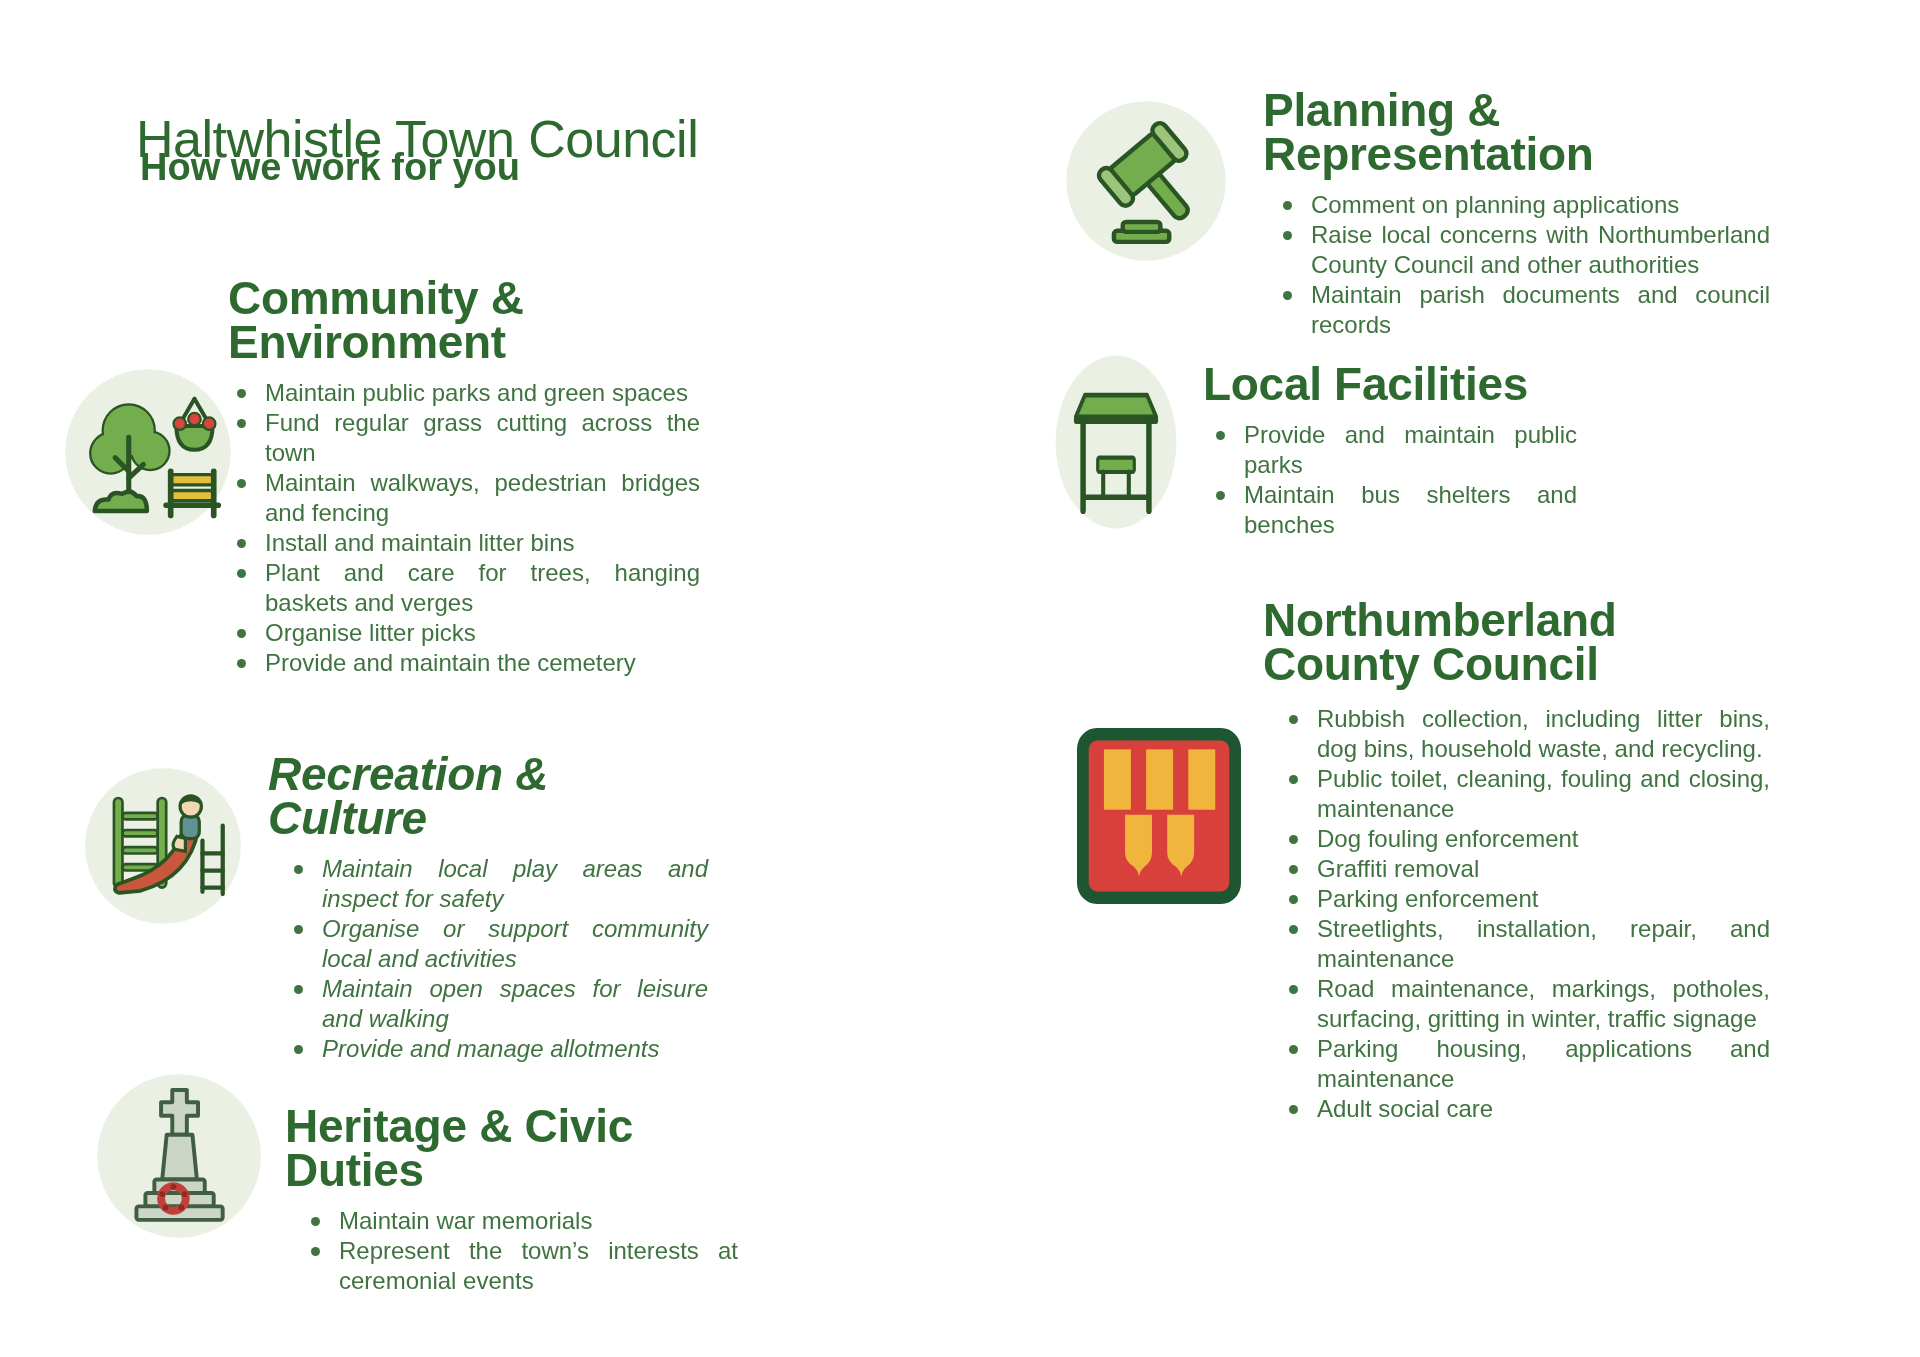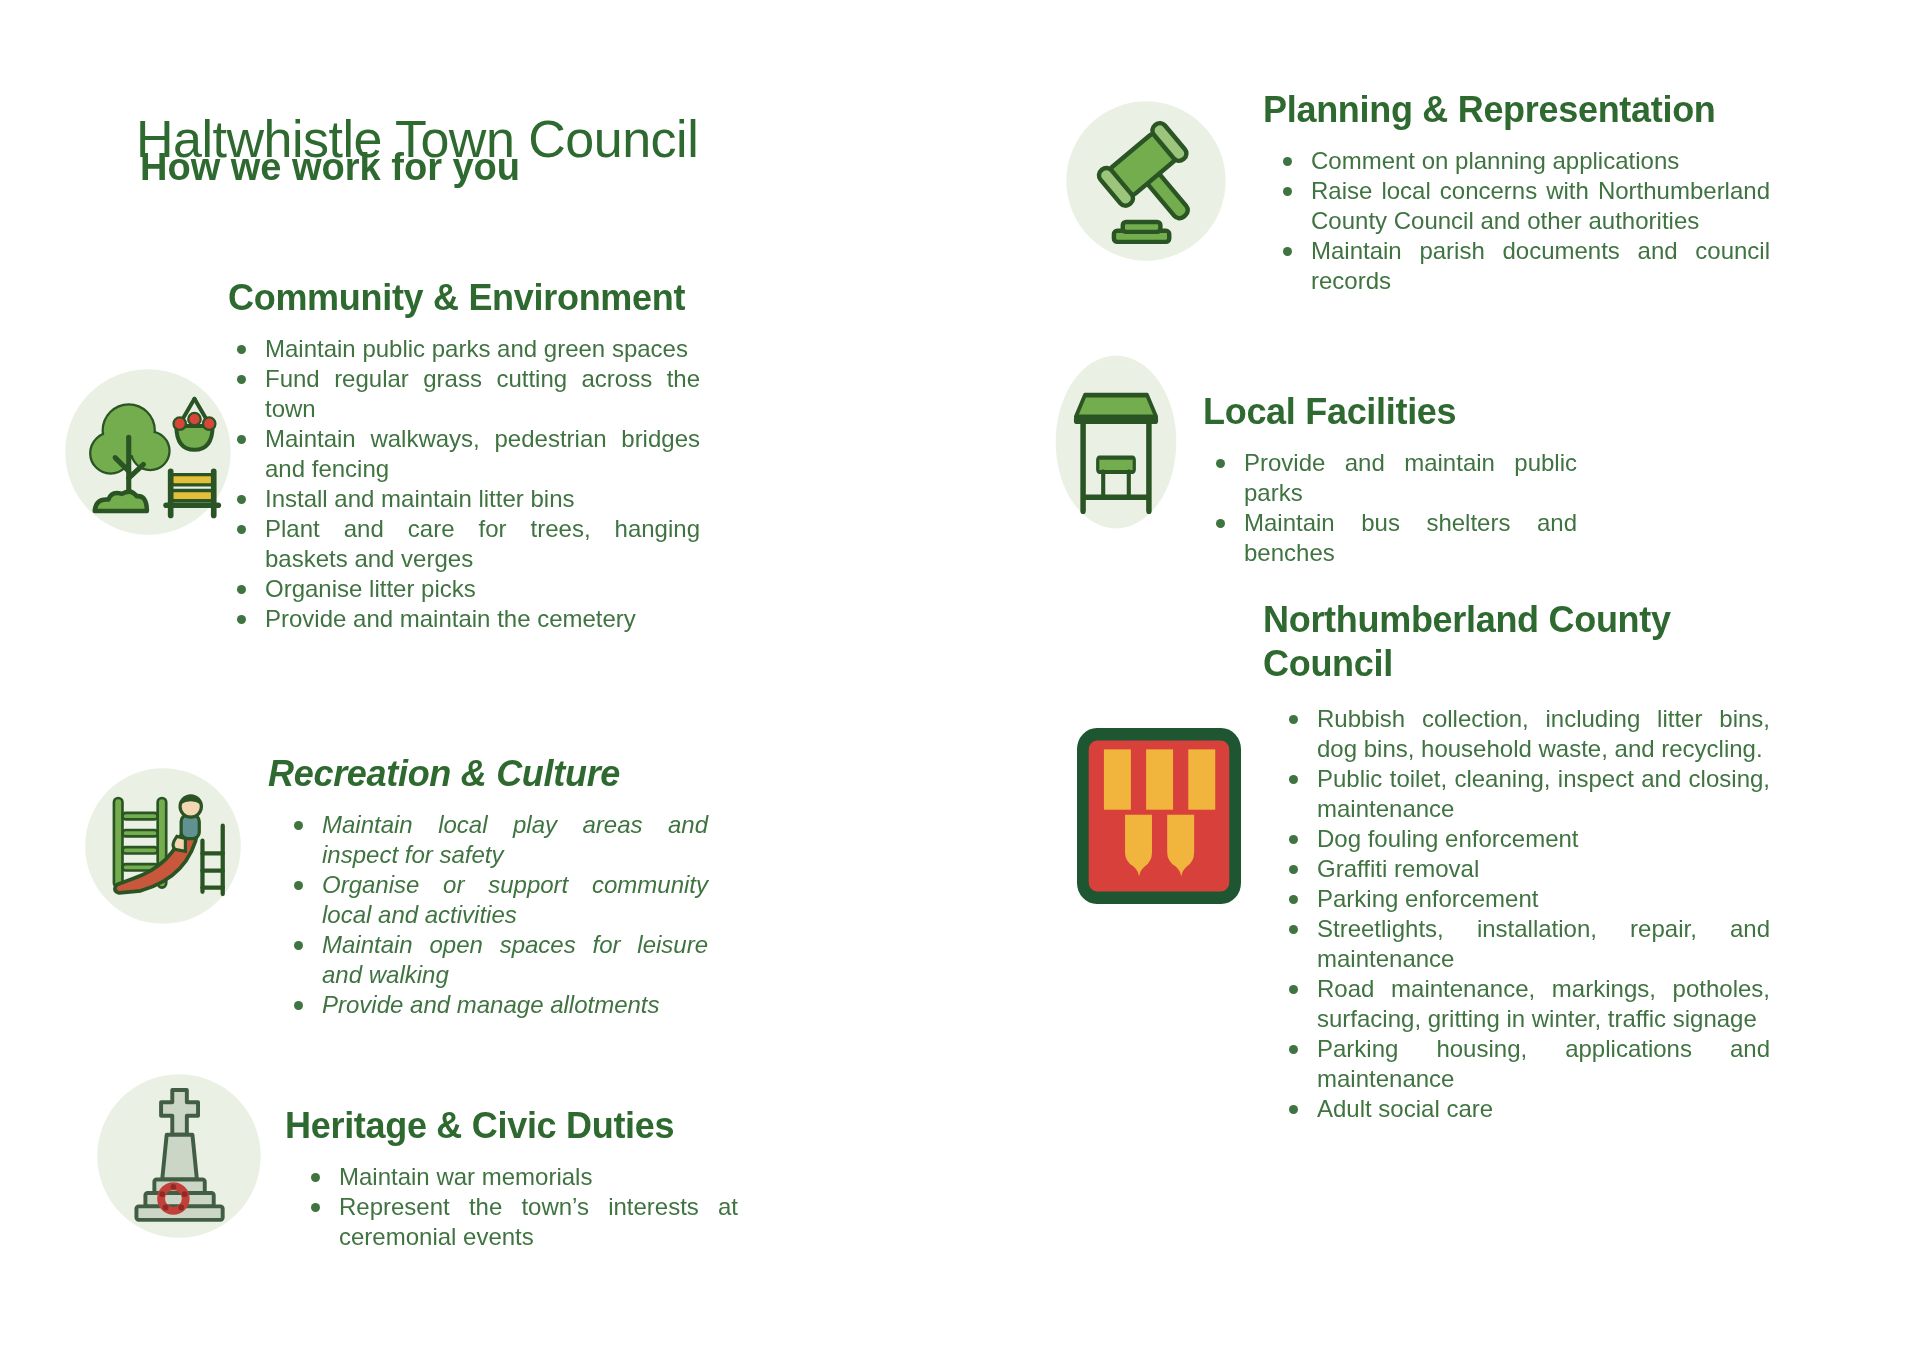--- a/index.html
+++ b/index.html
@@ -13,41 +13,41 @@
     left:136px;top:74px;
     font-size:52px;font-weight:normal;color:var(--heading-green);
     letter-spacing:-0.5px;
   }
   #page-subtitle{
     left:140px;top:146px;
     font-size:38px;font-weight:700;color:var(--heading-green);
   }
   .sec{position:absolute;}
   .sec-title{
-    margin:0;font-size:36px;font-weight:bold;line-height:44px;
+    margin:0;font-size:46px;font-weight:bold;line-height:44px;
     color:var(--heading-green);letter-spacing:-0.3px;
   }
   .bullets{
     list-style:none;margin:14px 0 0 0;padding:0;
     font-size:24px;line-height:30px;color:var(--body-green);
   }
   .bullets li{position:relative;padding-left:37px;text-align:justify;}
   .bullets li::before{
     content:"";position:absolute;left:9px;top:11px;width:9px;height:9px;
     border-radius:50%;background:var(--body-green);
   }
   #sec-community{left:228px;top:276px;width:472px;}
   #sec-community .bullets{width:472px;}
   #sec-recreation{left:268px;top:752px;width:440px;font-style:italic;}
   #sec-recreation .bullets{width:423px;margin-left:17px;}
   #sec-heritage{left:285px;top:1104px;width:453px;}
   #sec-heritage .bullets{width:436px;margin-left:17px;}
   #sec-planning{left:1263px;top:88px;width:507px;}
   #sec-planning .bullets{width:496px;margin-left:11px;}
-  #sec-facilities{left:1203px;top:390px;width:380px;}
+  #sec-facilities{left:1203px;top:362px;width:380px;}
   #sec-facilities .bullets{width:370px;margin-left:4px;}
   #sec-ncc{left:1263px;top:598px;width:480px;}
   #sec-ncc .bullets{width:490px;margin-left:17px;margin-top:18px;}
   .icon{position:absolute;}
   #icon-park{left:63px;top:367px;width:170px;height:170px;}
   #icon-playground{left:83px;top:766px;width:160px;height:160px;}
   #icon-memorial{left:95px;top:1072px;width:168px;height:168px;}
   #icon-gavel{left:1063px;top:98px;width:166px;height:166px;}
   #icon-shelter{left:1052px;top:352px;width:128px;height:180px;}
   #icon-flag{left:1077px;top:728px;width:164px;height:176px;}
@@ -238,21 +238,21 @@
   <ul class="bullets">
       <li>Provide and maintain public parks</li>
       <li>Maintain bus shelters and benches</li>
     </ul>
 </section>
 
 <section class="sec" id="sec-ncc">
   <h2 class="sec-title">Northumberland County Council</h2>
   <ul class="bullets">
       <li>Rubbish collection, including litter bins, dog bins, household waste, and recycling.</li>
-      <li>Public toilet, cleaning, inspect and closing, maintenance</li>
+      <li>Public toilet, cleaning, fouling and closing, maintenance</li>
       <li>Dog fouling enforcement</li>
       <li>Graffiti removal</li>
       <li>Parking enforcement</li>
       <li>Streetlights, installation, repair, and maintenance</li>
       <li>Road maintenance, markings, potholes, surfacing, gritting in winter, traffic signage</li>
       <li>Parking housing, applications and maintenance</li>
       <li>Adult social care</li>
     </ul>
 </section>
 

